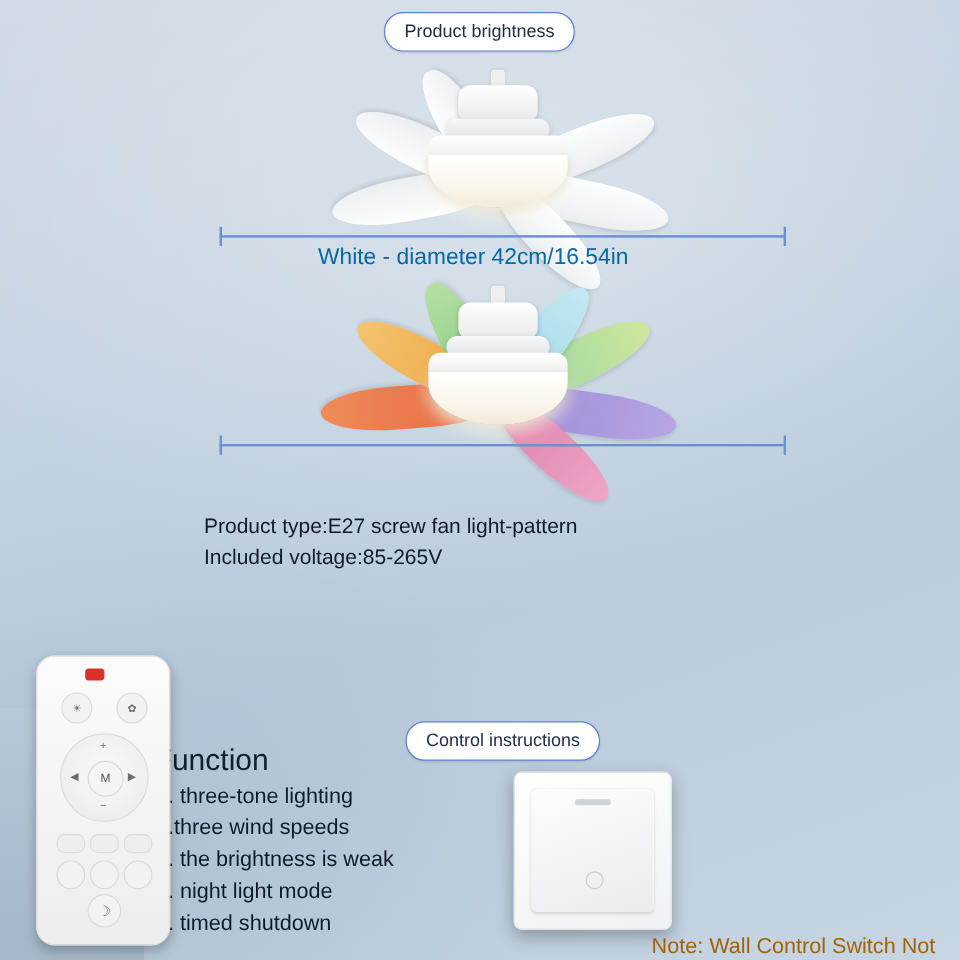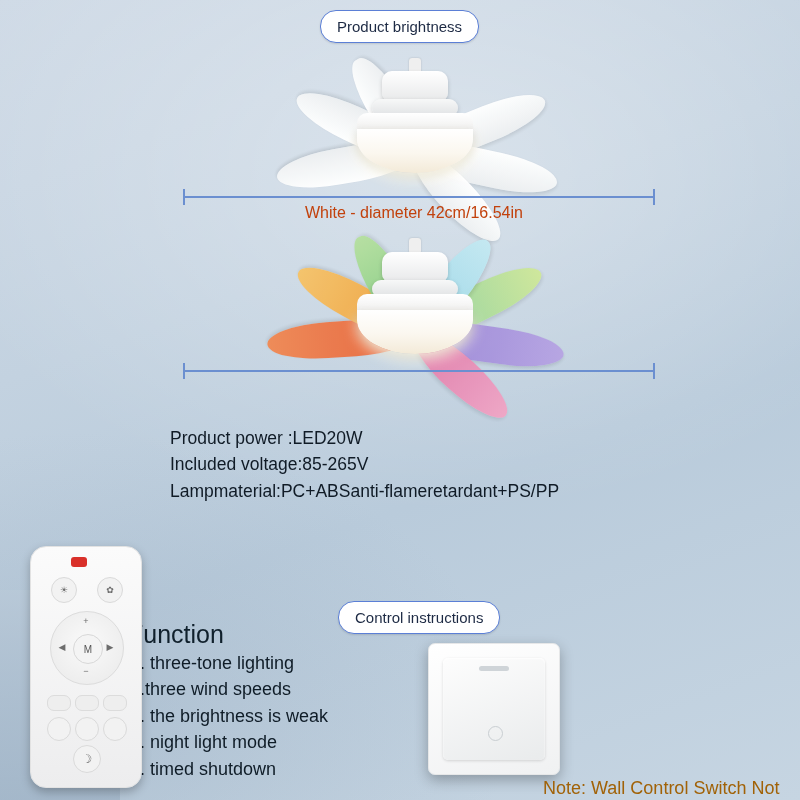--- a/index.html
+++ b/index.html
@@ -35,21 +35,21 @@
   .lampTop{position:absolute;width:116px;height:20px;background:linear-gradient(180deg,#ffffff,#ededed);border-radius:10px 10px 0 0;}
 
   .blade{position:absolute;width:120px;height:36px;border-radius:60px/18px;transform-origin:0% 50%;opacity:.97;
          box-shadow:0 2px 4px rgba(0,0,0,.12);}
   .blade.w{background:linear-gradient(180deg,#ffffff,#eceff1);}
 
   
   .dim{position:absolute;height:2px;background:#6b8fd0;}
   .dim .cap{position:absolute;top:-7px;width:2px;height:16px;background:#6b8fd0;}
   .dim .cap.l{left:0;} .dim .cap.r{right:0;}
-  .dimlabel{position:absolute;font-size:16px;color:#c2410c;white-space:nowrap;margin-left:40px;}
+  .dimlabel{position:absolute;font-size:19px;color:#0369a1;white-space:nowrap;}
 
   
   .spec{position:absolute;left:170px;top:425px;width:475px;font-size:17.5px;line-height:1.5;color:#101b26;}
   .spec .line{white-space:nowrap;}
   .spec .indent{text-align:center;padding-right:24px;}
 
   
   .func-title{position:absolute;left:128px;top:620px;font-size:25px;color:#10202c;}
   .func-list{position:absolute;left:130px;top:650px;font-size:18px;line-height:1.47;color:#0f1c27;}
 
@@ -121,23 +121,22 @@
     <div class="lampTop" style="left:177px;top:56px;"></div>
     <div class="lamp" style="left:177px;top:72px;"></div>
   </div>
 
   <div class="dim" style="left:183px;top:370px;width:472px;">
     <span class="cap l"></span>
       <span class="cap r"></span>
   </div>
 
   <div class="spec">
-    <div class="line">Product power :LED20W</div>
+    <div class="line">Product type:E27 screw fan light-pattern</div>
     <div class="line">Included voltage:85-265V</div>
-    <div class="line">Lampmaterial:PC+ABSanti-flameretardant+PS/PP</div>
   </div>
 
   <div class="func-title">Function</div>
   <div class="func-list">
     <div>1. three-tone lighting</div>
     <div>2.three wind speeds</div>
     <div>3. the brightness is weak</div>
     <div>4. night light mode</div>
     <div>5. timed shutdown</div>
   </div>

